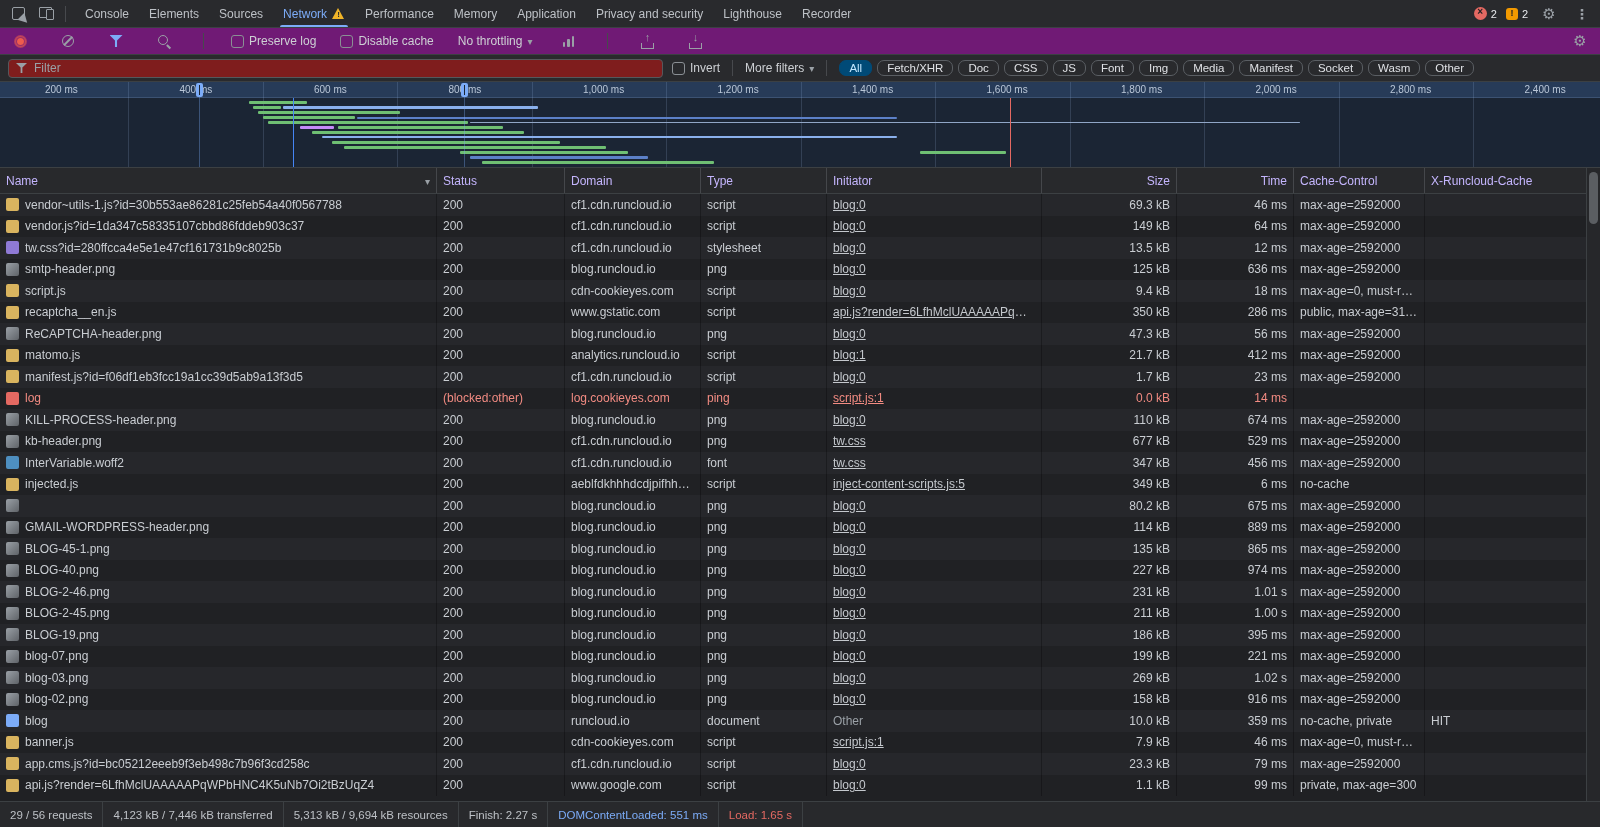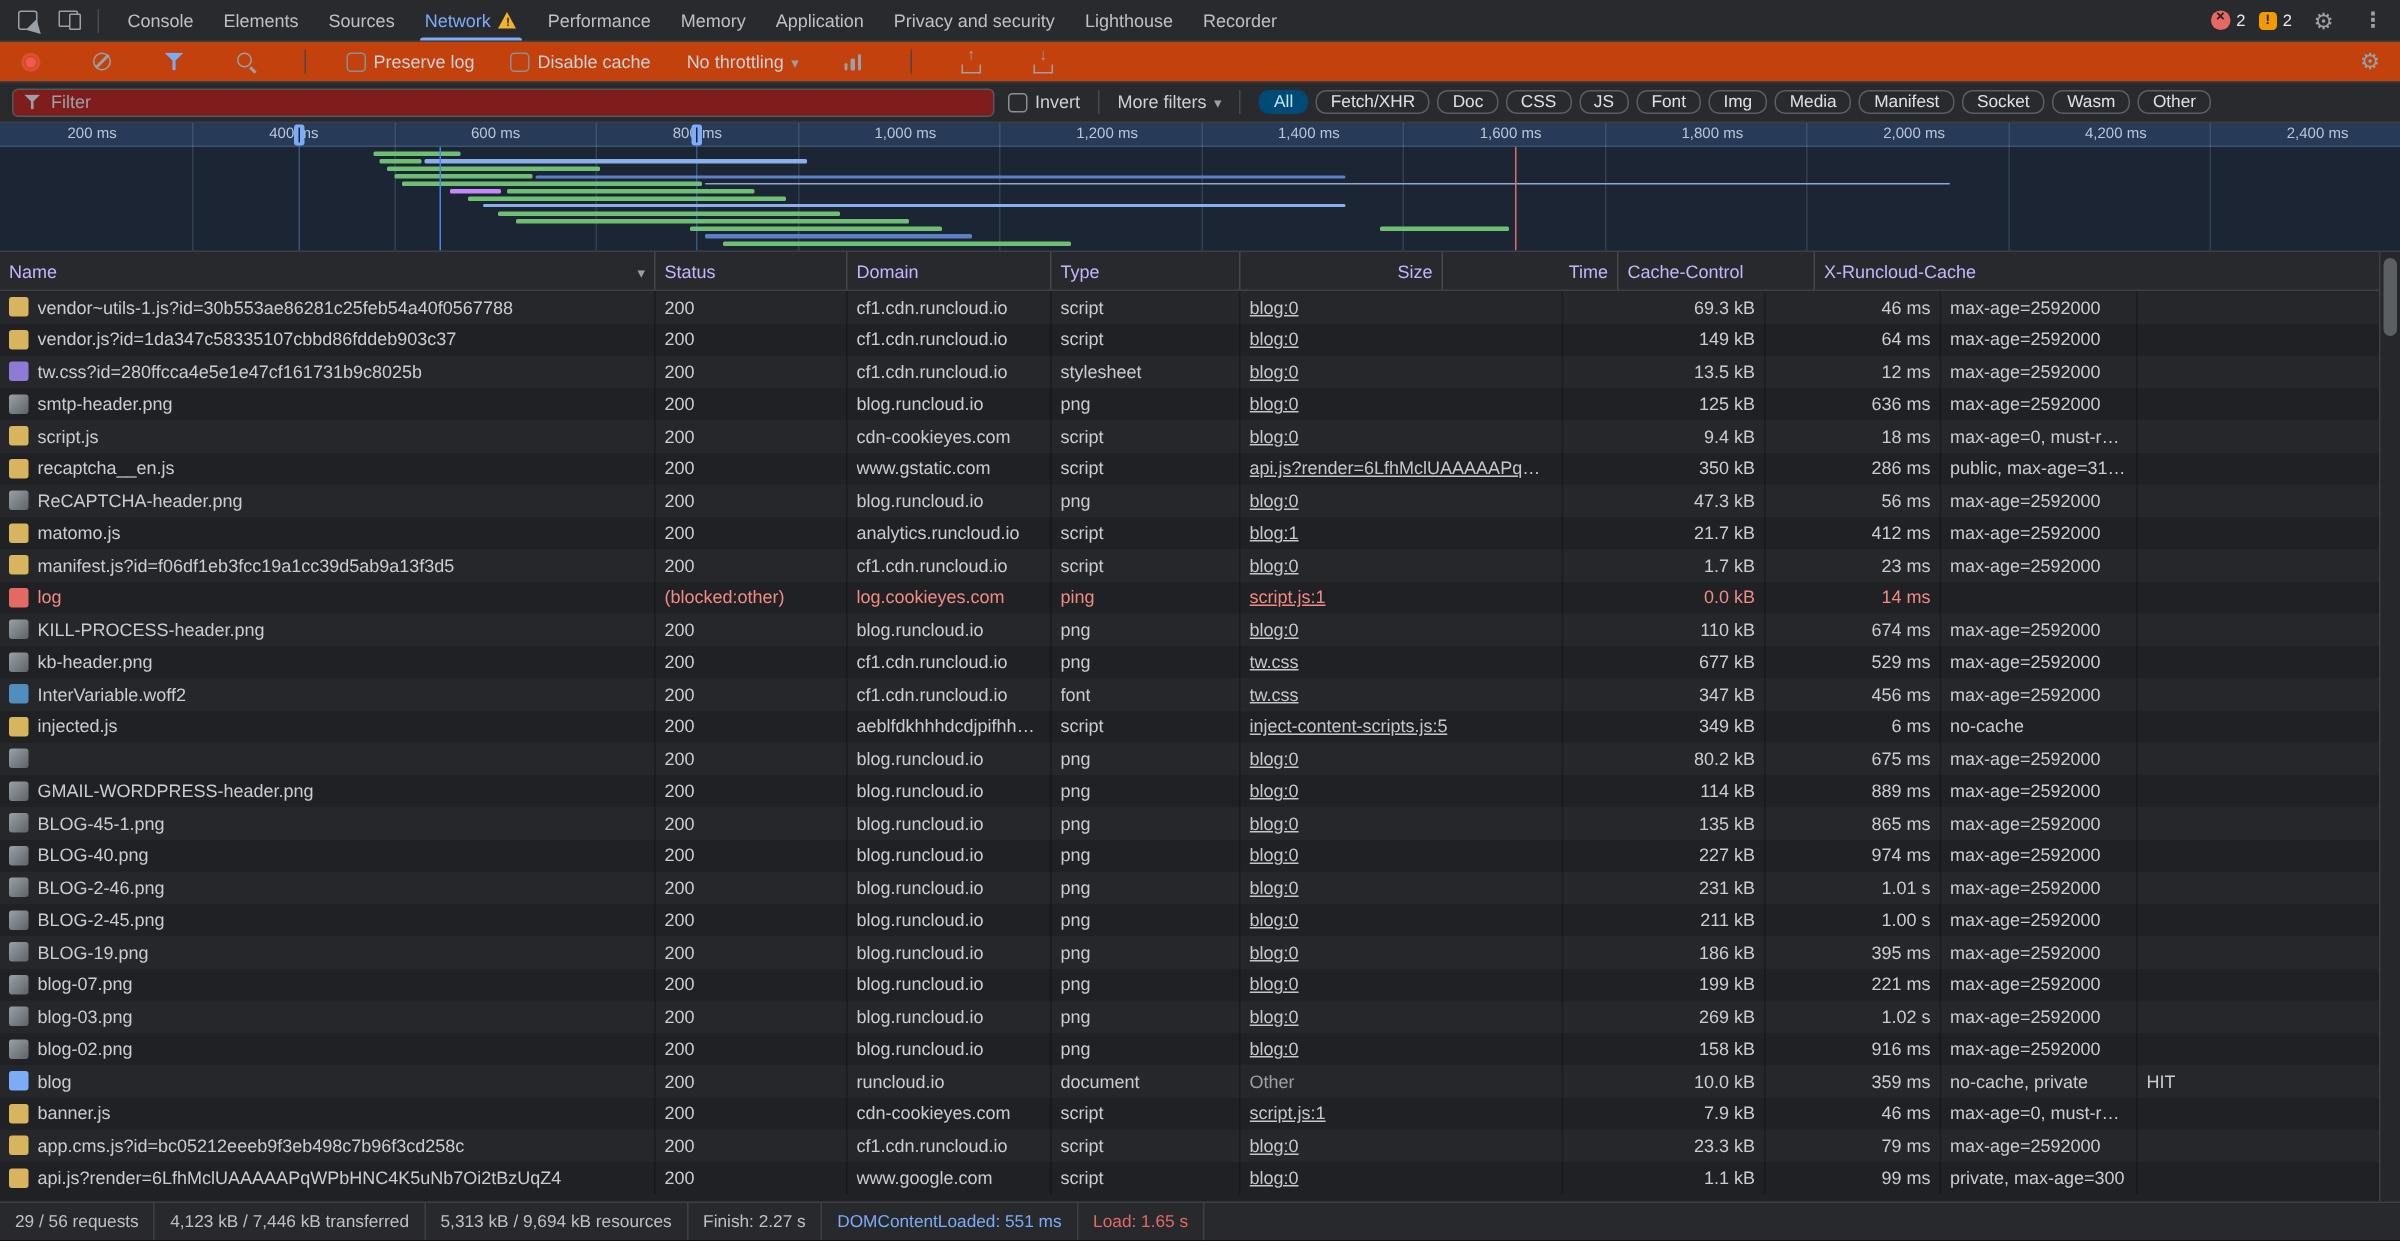--- a/index.html
+++ b/index.html
@@ -30,21 +30,21 @@
   .g-kebab::before{content:'⋮';font-size:14px;font-weight:bold}
   .g-caret::before{content:'▾';font-size:10px;color:#9aa0a6}
   .ic-inspect{position:relative;width:13px;height:13px;border:1.5px solid #9aa0a6;border-radius:2px}
   .ic-inspect::after{content:'';position:absolute;right:-5px;bottom:-5px;width:0;height:0;
       border-left:5px solid transparent;border-right:5px solid transparent;border-bottom:9px solid #9aa0a6;transform:rotate(135deg)}
   .ic-device{position:relative;width:15px;height:13px}
   .ic-device::before{content:'';position:absolute;left:0;top:0;width:11px;height:9px;border:1.5px solid #9aa0a6;border-radius:1px}
   .ic-device::after{content:'';position:absolute;right:0;bottom:0;width:6px;height:9px;background:#292a2d;border:1.5px solid #9aa0a6;border-radius:1px}
 
   
-  .toolbar{height:27px;background:#c2410c;border-bottom:1px solid #3c4043;display:flex;align-items:center;gap:24px;padding:0 8px}
+  .toolbar{height:27px;background:#701a75;border-bottom:1px solid #3c4043;display:flex;align-items:center;gap:24px;padding:0 8px}
   .tb-item{display:flex;align-items:center;gap:5px;color:#cdd0d4;white-space:nowrap}
   .ic-record{width:11px;height:11px;border-radius:50%;background:#ee5c4e;border:2px solid rgba(238,92,78,.35);background-clip:padding-box;box-shadow:0 0 0 1px rgba(238,92,78,.5)}
   .ic-clear{width:12px;height:12px;border:1.5px solid #9aa0a6;border-radius:50%;position:relative}
   .ic-clear::after{content:'';position:absolute;left:-1px;top:4px;width:12px;height:1.5px;background:#9aa0a6;transform:rotate(-45deg)}
   .ic-funnel{width:13px;height:12px;background:#7cacf8;clip-path:polygon(0 0,100% 0,58% 45%,58% 100%,42% 100%,42% 45%)}
   .ic-funnel.gray{background:#9aa0a6;width:11px;height:10px}
   .ic-search{position:relative;width:14px;height:14px}
   .ic-search::before{content:'';position:absolute;left:1px;top:1px;width:8px;height:8px;border:1.5px solid #9aa0a6;border-radius:50%}
   .ic-search::after{content:'';position:absolute;left:10px;top:10px;width:5px;height:1.5px;background:#9aa0a6;transform:rotate(45deg);transform-origin:left center}
   .cb{width:13px;height:13px;border:1.5px solid #8a8f94;border-radius:3px;background:transparent;flex:none}
@@ -271,21 +271,21 @@
       <span class="ov-label" style="left: 717.5px;">1,200 ms</span>
       <div class="ov-grid" style="left: 935px;"></div>
       <span class="ov-label" style="left: 852px;">1,400 ms</span>
       <div class="ov-grid" style="left: 1069.5px;"></div>
       <span class="ov-label" style="left: 986.5px;">1,600 ms</span>
       <div class="ov-grid" style="left: 1204px;"></div>
       <span class="ov-label" style="left: 1121px;">1,800 ms</span>
       <div class="ov-grid" style="left: 1338.5px;"></div>
       <span class="ov-label" style="left: 1255.5px;">2,000 ms</span>
       <div class="ov-grid" style="left: 1473px;"></div>
-      <span class="ov-label" style="left: 1390px;">4,200 ms</span>
+      <span class="ov-label" style="left: 1390px;">2,800 ms</span>
       <span class="ov-label" style="left: 1524.5px;">2,400 ms</span>
       <div class="ov-bar" style="left: 249px; top: 19px; width: 58px; background: rgb(111, 191, 115);"></div>
       <div class="ov-bar" style="left: 253px; top: 24px; width: 28px; background: rgb(111, 191, 115);"></div>
       <div class="ov-bar" style="left: 283px; top: 24px; width: 255px; background: rgb(138, 176, 236);"></div>
       <div class="ov-bar" style="left: 258px; top: 29px; width: 142px; background: rgb(111, 191, 115);"></div>
       <div class="ov-bar" style="left: 263px; top: 34px; width: 92px; background: rgb(111, 191, 115);"></div>
       <div class="ov-bar" style="left: 357px; top: 35px; width: 540px; height: 2px; background: rgb(92, 128, 199);"></div>
       <div class="ov-bar" style="left: 268px; top: 39px; width: 200px; background: rgb(111, 191, 115);"></div>
       <div class="ov-bar" style="left: 470px; top: 40px; width: 830px; height: 1px; background: rgb(144, 166, 198);"></div>
       <div class="ov-bar" style="left: 300px; top: 44px; width: 34px; background: rgb(197, 138, 249);"></div>
@@ -313,20 +313,23 @@
       </div>
       <div class="hcell c-status">
         <span>Status</span>
       </div>
       <div class="hcell c-domain">
         <span>Domain</span>
       </div>
       <div class="hcell c-type">
         <span>Type</span>
       </div>
+      <div class="hcell c-initiator">
+        <span>Initiator</span>
+      </div>
       <div class="hcell c-size">
         <span>Size</span>
       </div>
       <div class="hcell c-time">
         <span>Time</span>
       </div>
       <div class="hcell c-cache">
         <span>Cache-Control</span>
       </div>
       <div class="hcell c-xcache">

